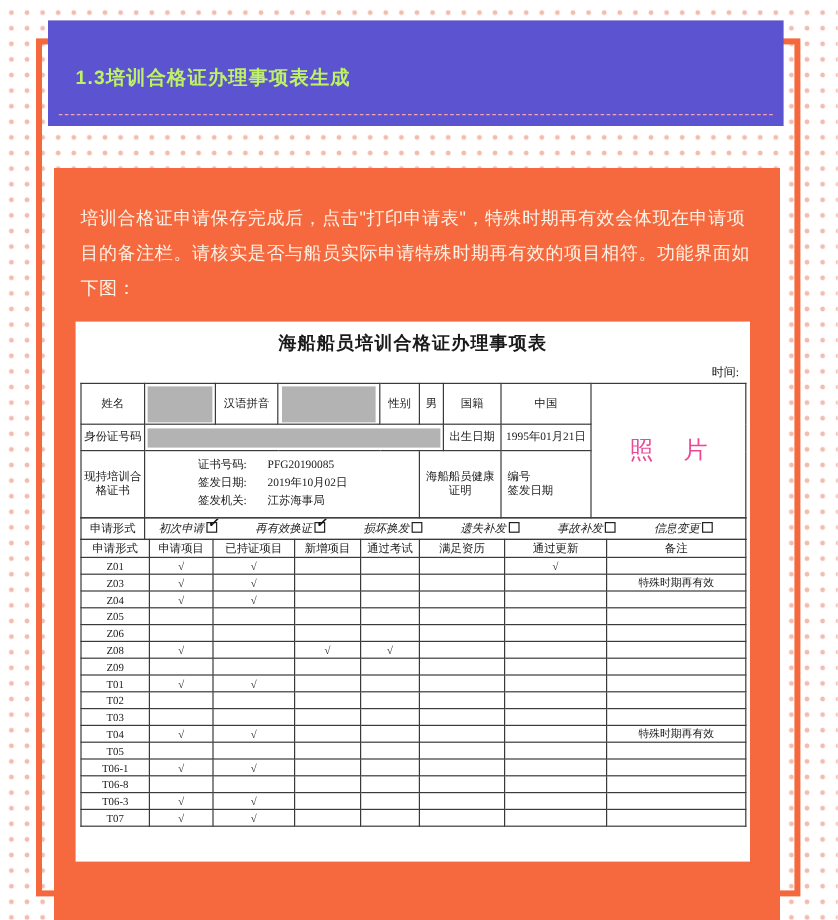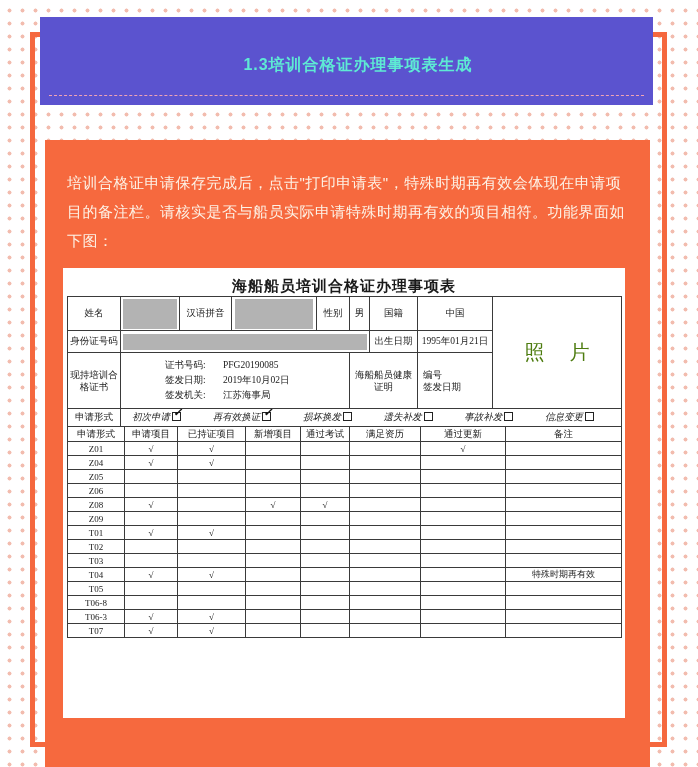--- a/index.html
+++ b/index.html
@@ -20,21 +20,21 @@
     border:5px solid #f5683e;
   }
 
   
   .banner {
     position:absolute; left:40px; top:17px; width:613px; height:88px;
     background:#5b53cf;
   }
   .banner h1 {
     padding:38px 0 0 23px;
-    font-size:16px; font-weight:bold; color:#5eead4; letter-spacing:1px;text-align:center;
+    font-size:16px; font-weight:bold; color:#bef264; letter-spacing:1px;
   }
   .banner .dashes {
     position:absolute; left:9px; right:9px; bottom:9px; height:0;
     border-top:1px dashed #f0a4b4;
   }
 
   
   .panel {
     position:absolute; left:45px; top:140px; width:605px; height:627px;
     background:#f6693e;
@@ -54,21 +54,21 @@
   .time-line { text-align:right; font-size:10px; margin:7px 5px 2px 0; }
 
   table { border-collapse:collapse; table-layout:fixed; width:554px; margin:0 auto; }
   td { border:1px solid #3a3a3a; font-size:9.5px; text-align:center; vertical-align:middle; overflow:hidden; padding:0 1px; }
 
   .tblA tr.r1 td { height:34px; }
   .tblA tr.r2 td { height:22px; }
   .tblA tr.r3 td { height:56px; }
   .redact { background:#b3b3b3; width:96%; height:30px; margin:0 auto; }
   .redact.low { height:16px; width:99%; }
-  .photo-cell { color:#4d7c0f; font-size:20px; letter-spacing:10px; text-indent:10px; }
+  .photo-cell { color:#ec4899; font-size:20px; letter-spacing:10px; text-indent:10px; }
   .details { text-align:left; padding:3px 0 3px 8px; line-height:15px; font-size:9.5px; }
   .details .lbl { display:inline-block; width:58px;margin-left:36px; }
   .two-line { line-height:12px; }
 
   .tblB, .tblC { margin-top:-1px; }
   .tblB td { height:18px; }
   .opts { display:flex; align-items:center; justify-content:space-between; padding:0 26px 0 10px; }
   .opt { white-space:nowrap; font-size:9.5px;font-style:italic; }
   .cb { display:inline-block; width:9px; height:9px; border:1px solid #222; margin-left:2px; vertical-align:-1px; position:relative; }
   .cb .tick { position:absolute; left:0; top:-7px; font-size:11px; font-weight:bold; color:#111; font-family:"Liberation Sans", sans-serif; }
@@ -86,20 +86,21 @@
 <div class="banner">
   <h1>1.3培训合格证办理事项表生成</h1>
   <div class="dashes"></div>
 </div>
 
 <div class="panel">
   <p class="intro">培训合格证申请保存完成后，点击"打印申请表"，特殊时期再有效会体现在申请项目的备注栏。请核实是否与船员实际申请特殊时期再有效的项目相符。功能界面如下图：</p>
 
   <div class="card">
     <div class="form-title">海船船员培训合格证办理事项表</div>
+    <div class="time-line">时间:</div>
 
     <table class="tblA">
       <colgroup>
         <col style="width:53px">
           <col style="width:59px">
           <col style="width:52px">
         <col style="width:85px">
           <col style="width:33px">
           <col style="width:20px">
         <col style="width:48px">
@@ -194,20 +195,30 @@
             <td>Z01</td>
             <td class="tick-cell">√</td>
             <td class="tick-cell">√</td>
             <td class="tick-cell">&nbsp;</td>
             <td class="tick-cell">&nbsp;</td>
             <td class="tick-cell">&nbsp;</td>
             <td class="tick-cell">√</td>
             <td class="remark-cell">&nbsp;</td>
           </tr>
           <tr>
+            <td>Z03</td>
+            <td class="tick-cell">√</td>
+            <td class="tick-cell">√</td>
+            <td class="tick-cell">&nbsp;</td>
+            <td class="tick-cell">&nbsp;</td>
+            <td class="tick-cell">&nbsp;</td>
+            <td class="tick-cell">&nbsp;</td>
+            <td class="remark-cell">特殊时期再有效</td>
+          </tr>
+          <tr>
             <td>Z04</td>
             <td class="tick-cell">√</td>
             <td class="tick-cell">√</td>
             <td class="tick-cell">&nbsp;</td>
             <td class="tick-cell">&nbsp;</td>
             <td class="tick-cell">&nbsp;</td>
             <td class="tick-cell">&nbsp;</td>
             <td class="remark-cell">&nbsp;</td>
           </tr>
           <tr>
@@ -287,20 +298,30 @@
             <td class="tick-cell">&nbsp;</td>
             <td class="tick-cell">&nbsp;</td>
             <td class="tick-cell">&nbsp;</td>
             <td class="tick-cell">&nbsp;</td>
             <td class="remark-cell">特殊时期再有效</td>
           </tr>
           <tr>
             <td>T05</td>
             <td class="tick-cell">&nbsp;</td>
             <td class="tick-cell">&nbsp;</td>
+            <td class="tick-cell">&nbsp;</td>
+            <td class="tick-cell">&nbsp;</td>
+            <td class="tick-cell">&nbsp;</td>
+            <td class="tick-cell">&nbsp;</td>
+            <td class="remark-cell">&nbsp;</td>
+          </tr>
+          <tr>
+            <td>T06-1</td>
+            <td class="tick-cell">√</td>
+            <td class="tick-cell">√</td>
             <td class="tick-cell">&nbsp;</td>
             <td class="tick-cell">&nbsp;</td>
             <td class="tick-cell">&nbsp;</td>
             <td class="tick-cell">&nbsp;</td>
             <td class="remark-cell">&nbsp;</td>
           </tr>
           <tr>
             <td>T06-8</td>
             <td class="tick-cell">&nbsp;</td>
             <td class="tick-cell">&nbsp;</td>

